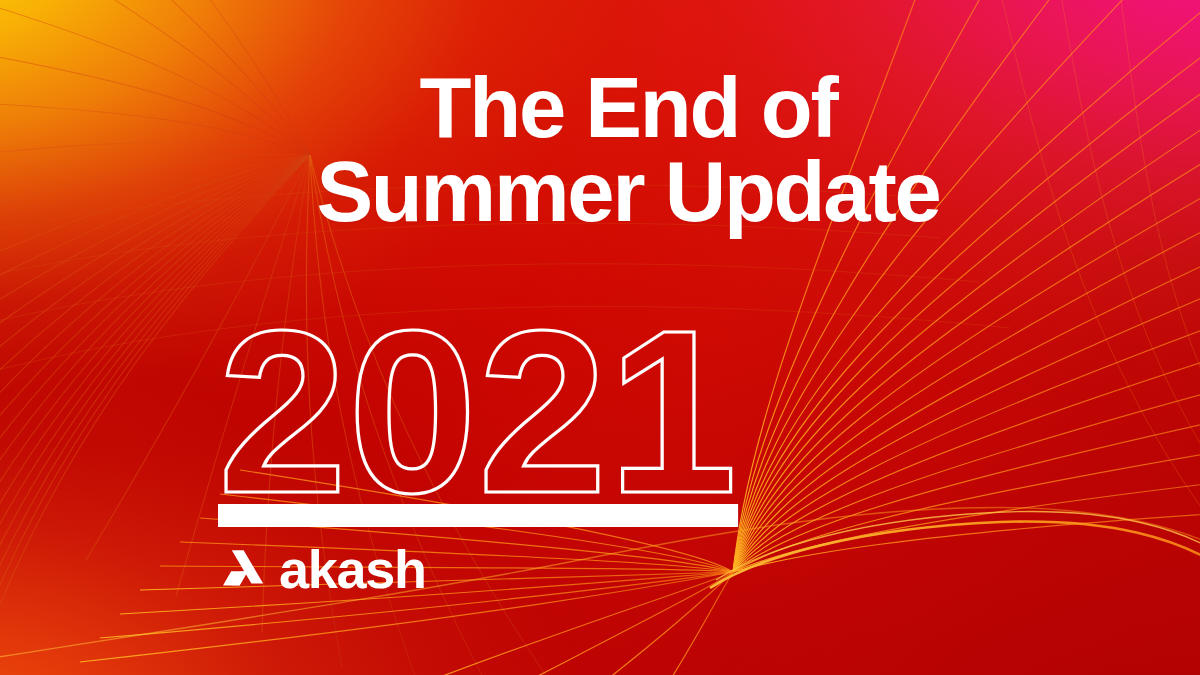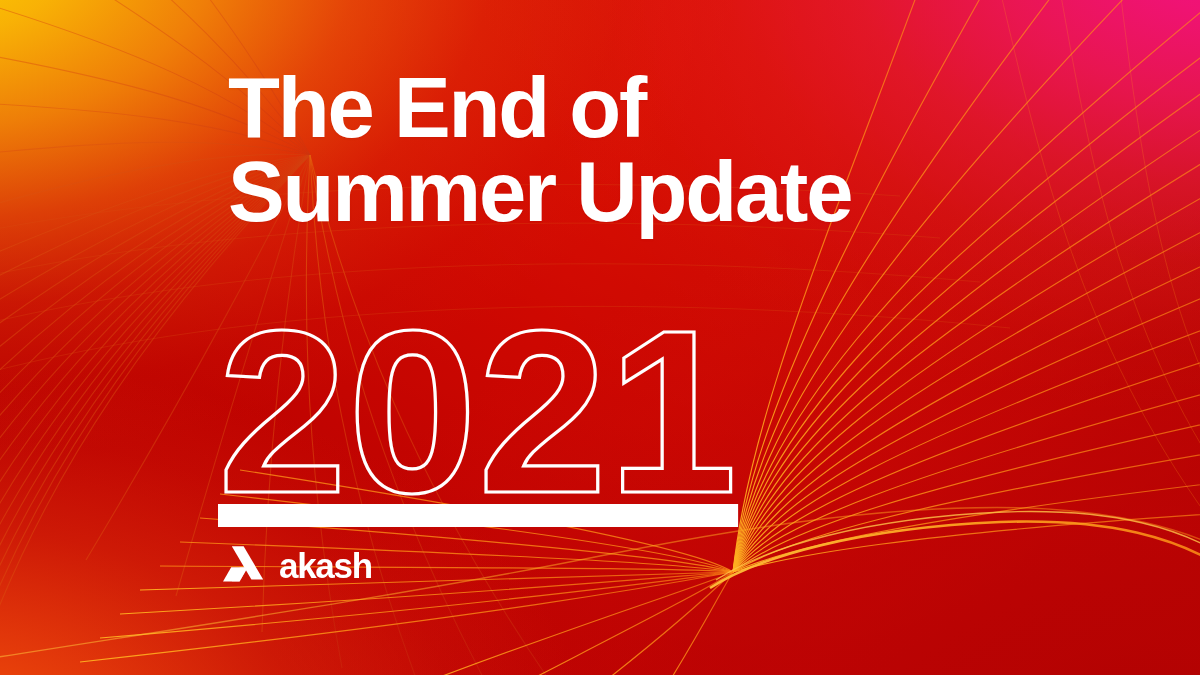--- a/index.html
+++ b/index.html
@@ -102,20 +102,21 @@
     width: 800px;
     color: #ffffff;
     font-family: "Liberation Sans", sans-serif;
     font-weight: 700;
     font-size: 85px;
     line-height: 0.99;
     letter-spacing: -2.2px;
     white-space: pre-line;
     -webkit-font-smoothing: antialiased;
     text-shadow: 0 1px 2px rgba(120,10,10,0.10);
+    text-align: center;
   }
 
   .year {
     position: absolute;
     left: 218px;
     top: 296px;
     font-family: "Liberation Sans", sans-serif;
     font-weight: 700;
     font-size: 232px;
     line-height: 1;
@@ -138,21 +139,21 @@
   .logo-mark {
     width: 48px;
     height: 48px;
     display: block;
     flex: 0 0 auto;
   }
   .logo-word {
     color: #ffffff;
     font-family: "Liberation Sans", sans-serif;
     font-weight: 700;
-    font-size: 35px;
+    font-size: 54px;
     line-height: 1;
     letter-spacing: -1.3px;
     margin-top: 1px;
     text-align: right;
   }
 </style>
 </head>
 <body>
 
 <div class="banner">

